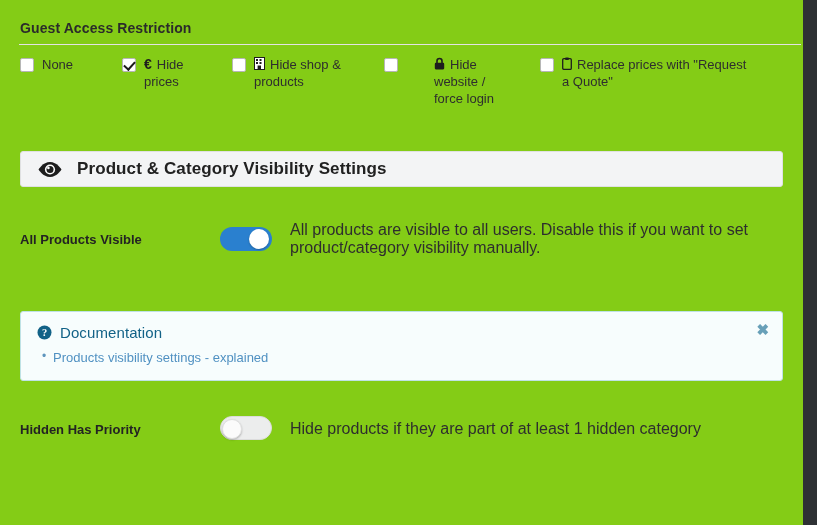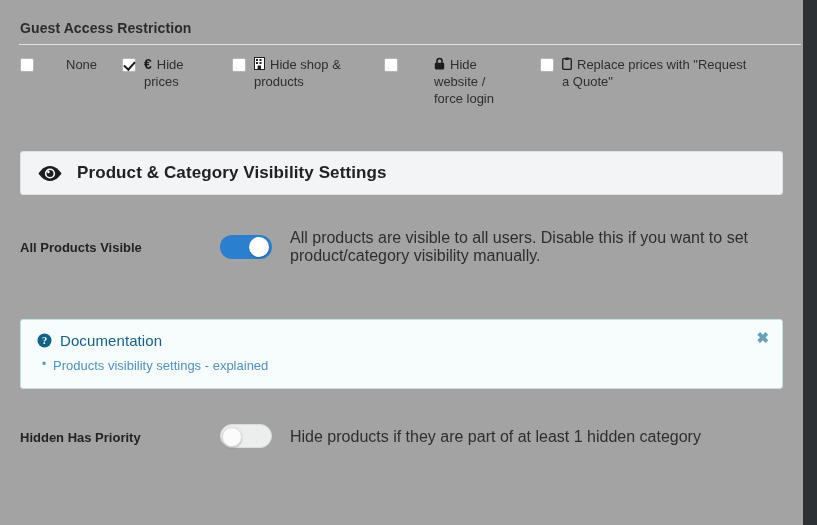--- a/index.html
+++ b/index.html
@@ -27,21 +27,21 @@
     height: 525px;
     background: #2e3134;
   }
 
   .page {
     position: absolute;
     top: 0;
     left: 0;
     width: 803px;
     height: 525px;
-    background: #a3a3a3;
+    background: #84cc16;
     box-sizing: border-box;
   }
 
   
   .guest-block {
     padding: 20px 20px 0 20px;
   }
   .guest-title {
     font-size: 14px;
     font-weight: bold;
@@ -61,21 +61,21 @@
     display: flex;
     align-items: flex-start;
     padding-top: 11px;
     gap: 0;
   }
   .cb-item {
     display: flex;
     align-items: flex-start;
     margin-right: 28px;
   }
-  .cb-item.w-none   { width: 74px; gap: 24px; }
+  .cb-item.w-none   { width: 74px; }
   .cb-item.w-hp     { width: 82px; }
   .cb-item.w-hsp    { width: 124px; }
   .cb-item.w-hwfl   { width: 128px; gap: 28px; }
   .cb-item.w-rpq    { width: 215px; margin-right: 0; }
 
   .cbox {
     width: 14px;
     height: 14px;
     min-width: 14px;
     border: 1px solid #b6b6b6;
@@ -111,21 +111,21 @@
   .euro-glyph {
     font-weight: bold;
     font-size: 14px;
     color: #1d1d1d;
     margin-right: 5px;
   }
 
   
   .panel-header {
     margin: 0 20px;
-    height: 44px;
+    height: 36px;
     background: #f3f4f5;
     border: 1px solid #e0e1e2;
     border-radius: 3px;
     display: flex;
     align-items: center;
     padding: 0 16px;
     box-sizing: border-box;
   }
   .panel-header .ph-icon {
     margin-right: 14px;

